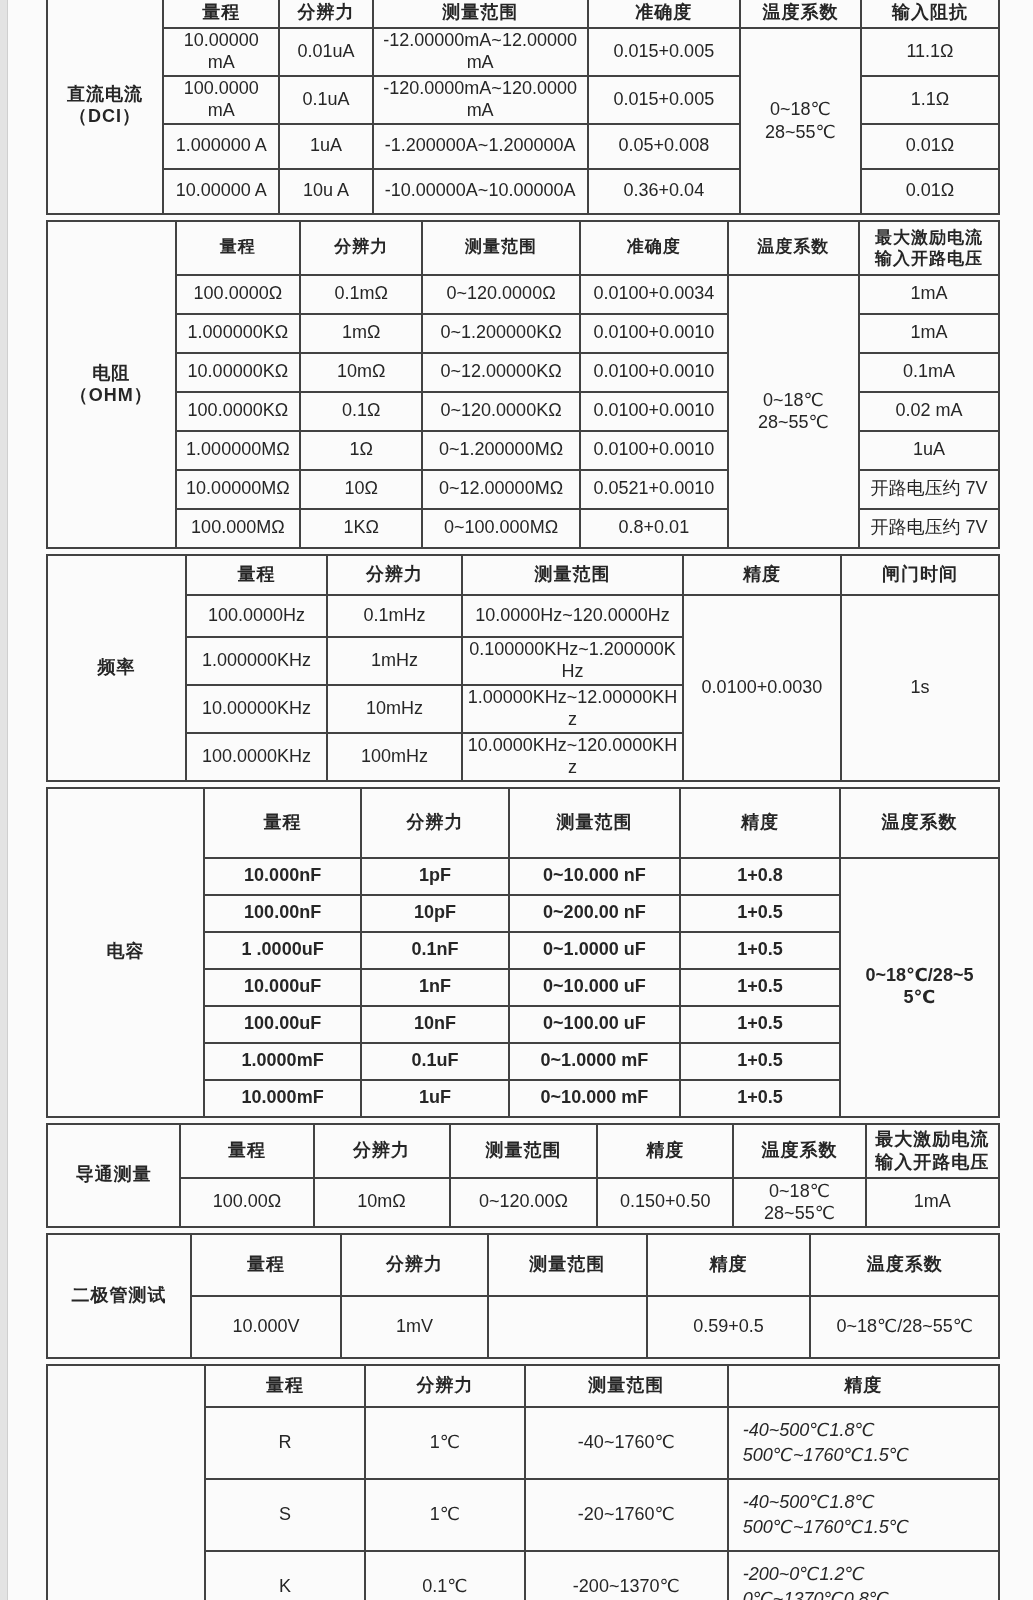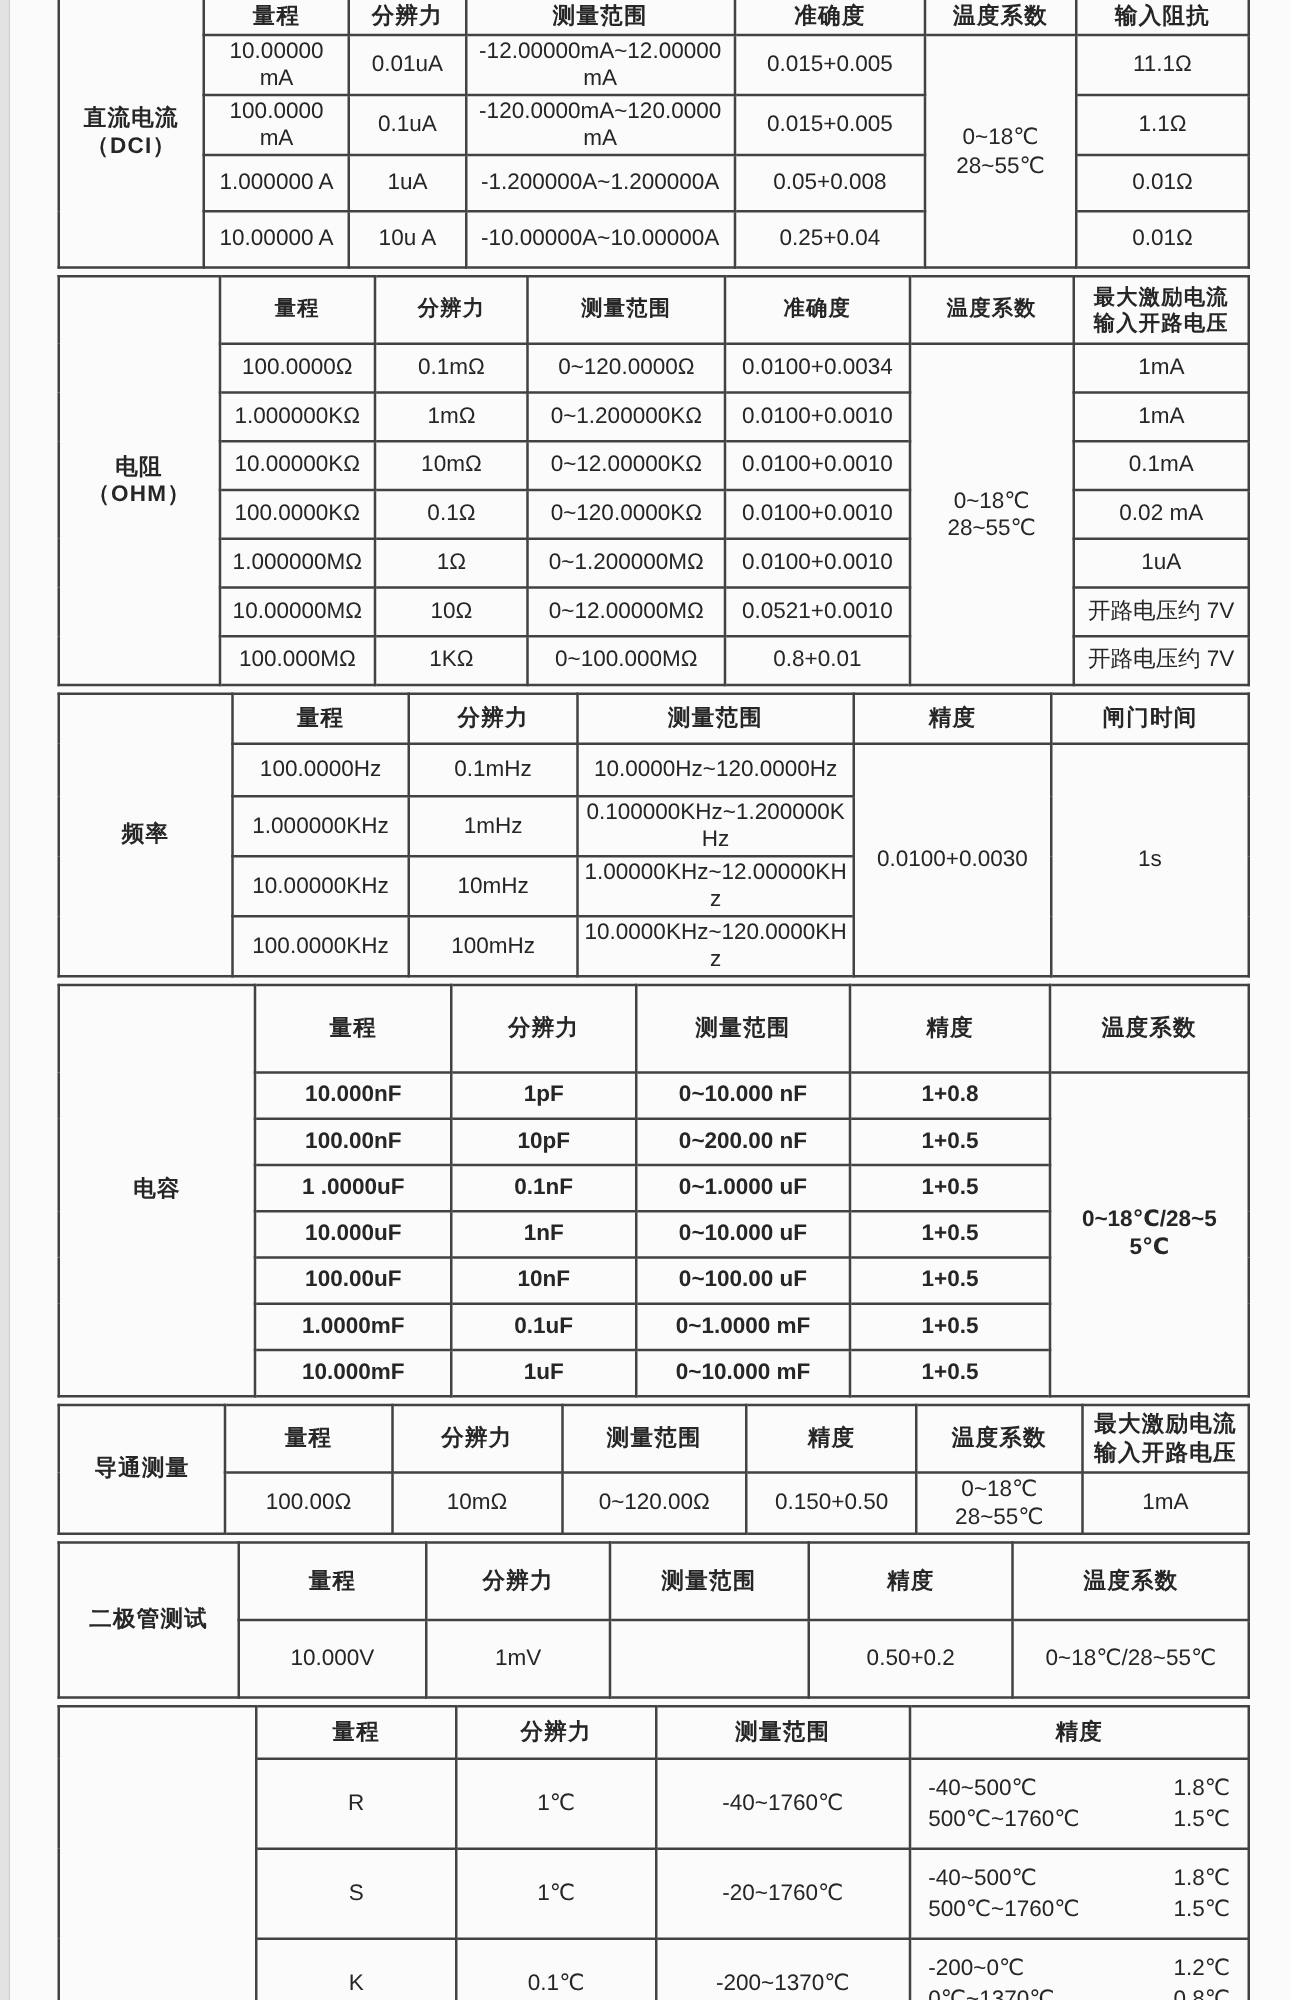--- a/index.html
+++ b/index.html
@@ -24,21 +24,21 @@
   
   .t1 tr.hr{height:30px;} .t1 tr.dr{height:45px;} .t1 td{font-size:19px;}
   .t2 tr.hr{height:54px;} .t2 tr.dr{height:39px;} .t2 td{font-size:17px;}
   .t2 td.hd{font-size:17px;}
   .t3 tr.hr{height:40px;} .t3 tr.dr{height:42px;}
   .t4 tr.hr{height:70px;} .t4 tr.dr{height:37px;font-weight:bold;}
   .t5 tr.hr{height:54px;} .t5 tr.dr{height:48px;}
   .t6 tr.hr{height:62px;} .t6 tr.dr{height:62px;}
   .t7 tr.hr{height:42px;} .t7 tr.dr{height:72px;}
   .temp-narrow{display:inline-block;max-width:118px;word-break:break-all;}
-  .acc-pair{display:flex;justify-content:space-between;padding:0 10px;line-height:1.35;}
+  .acc-pair{display:flex;padding:0 10px;line-height:1.35;font-style:italic;}
   .acc-pair span{white-space:nowrap;}
 </style>
 </head>
 <body>
 
 <div class="left-strip"></div>
 
 <div class="doc">
 
   <table class="tbl t1">
@@ -83,21 +83,21 @@
       <td>1.000000 A</td>
       <td>1uA</td>
       <td class="ba">-1.200000A~1.200000A</td>
       <td>0.05+0.008</td>
       <td>0.01Ω</td>
     </tr>
     <tr class="dr">
       <td>10.00000 A</td>
       <td>10u A</td>
       <td class="ba">-10.00000A~10.00000A</td>
-      <td>0.25+0.04</td>
+      <td>0.36+0.04</td>
       <td>0.01Ω</td>
     </tr>
   </tbody>
     </table>
 
   <table class="tbl t2">
     <colgroup>
         <col style="width:13.5%">
         <col style="width:13.1%">
         <col style="width:12.8%">
@@ -337,21 +337,21 @@
       <td class="hd">量程</td>
       <td class="hd">分辨力</td>
       <td class="hd">测量范围</td>
       <td class="hd">精度</td>
       <td class="hd">温度系数</td>
     </tr>
     <tr class="dr">
       <td>10.000V</td>
       <td>1mV</td>
       <td></td>
-      <td>0.50+0.2</td>
+      <td>0.59+0.5</td>
       <td>0~18℃/28~55℃</td>
     </tr>
   </tbody>
     </table>
 
   <table class="tbl t7">
     <colgroup>
         <col style="width:16.6%">
         <col style="width:16.8%">
         <col style="width:16.8%">

